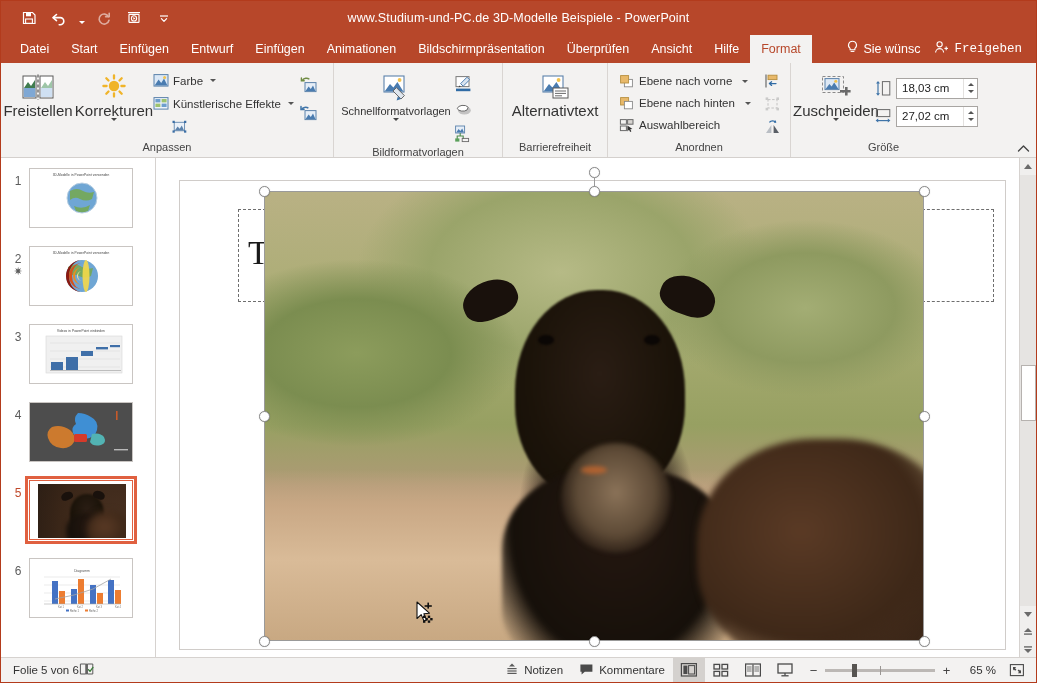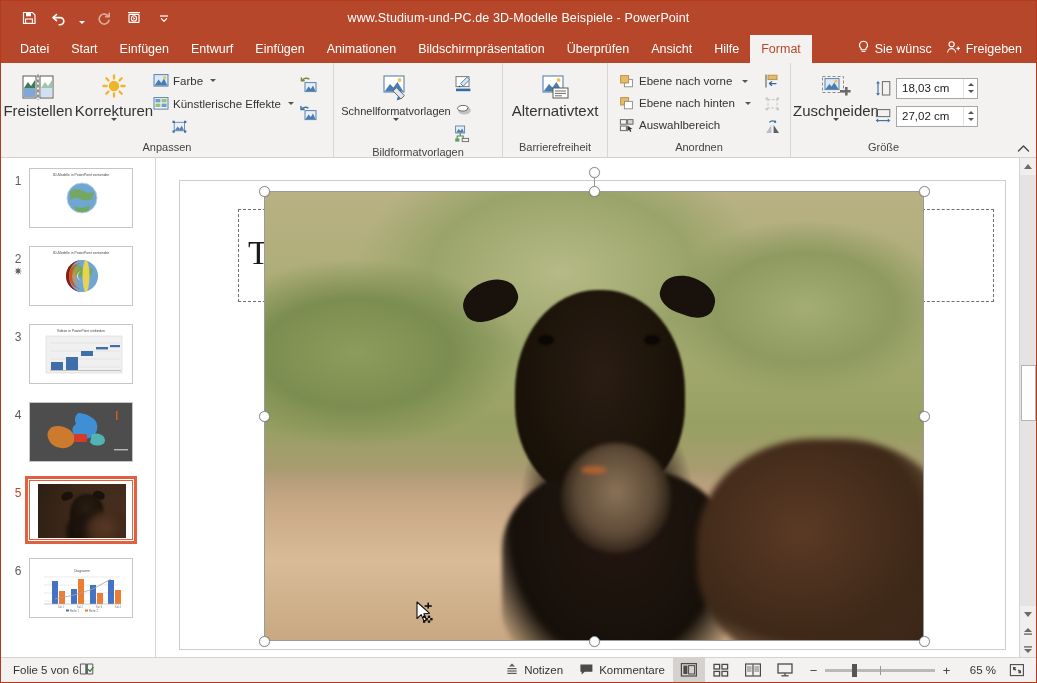--- a/index.html
+++ b/index.html
@@ -103,21 +103,21 @@
   }
   .tell-me {
     display: flex; align-items: center; gap: 5px;
     color: #fff; font-size: 12.5px;
     padding: 0 6px;
     max-width: 92px; overflow: hidden; white-space: nowrap;
   }
   .share {
     display: flex; align-items: center; gap: 5px;
     color: #fff; font-size: 12.5px;
-    padding: 0 6px; white-space: nowrap;
+    padding: 0 6px; white-space: nowrap; font-family: Liberation Mono, monospace;
   }
 
   
   .ribbon {
     height: 95px; min-height: 95px;
     background: #f3f2f1;
     border-bottom: 1px solid #d4d0cd;
     display: flex;
     position: relative;
     font-size: 11.5px;

